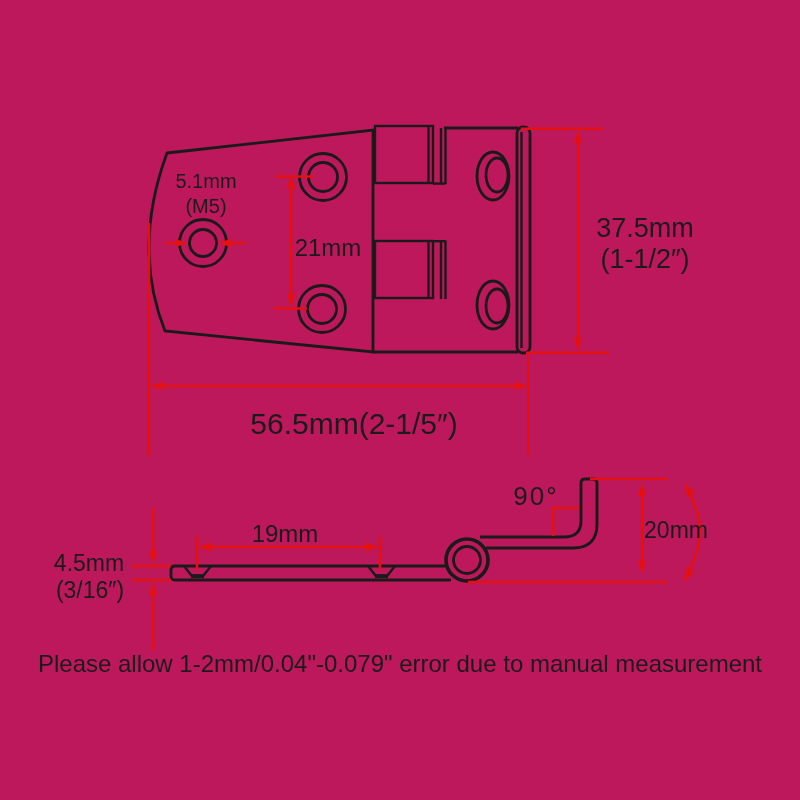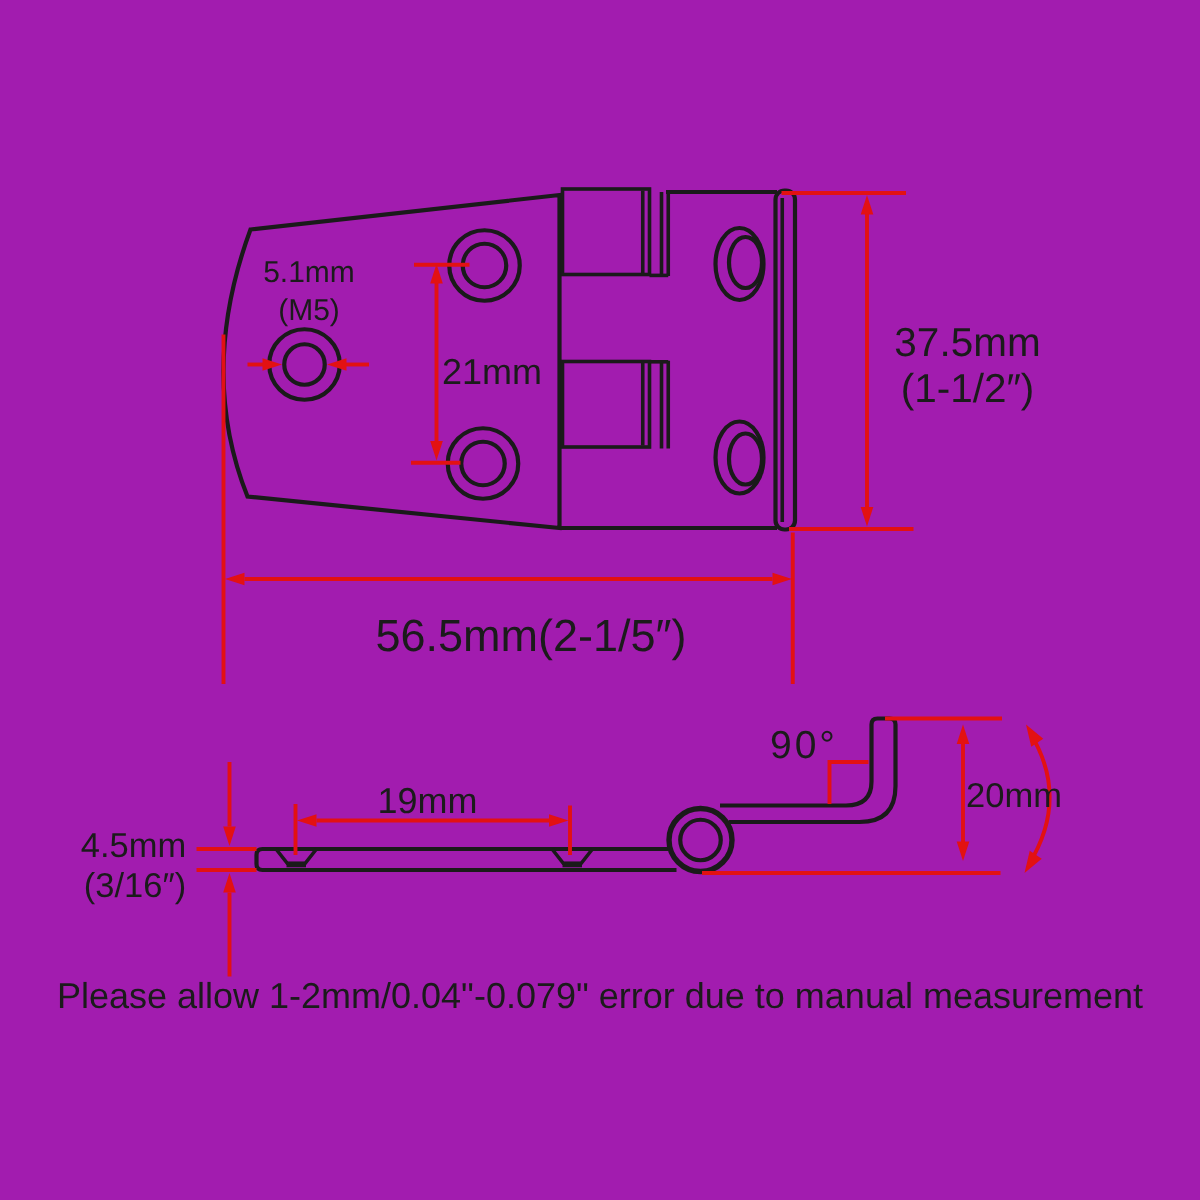--- a/index.html
+++ b/index.html
@@ -1,16 +1,16 @@
 <!DOCTYPE html>
 <html><head>
 <meta charset="utf-8">
 <style>
   html,body{margin:0;padding:0;background:#ffffff;}
-  .stage{width:800px;height:800px;background:#a21caf;position:relative;overflow:hidden;}
+  .stage{width:800px;height:800px;background:#be185d;position:relative;overflow:hidden;}
   svg{display:block;}
   .bl{stroke:#1a1a1a;stroke-width:2.8;fill:none;}
   .bl-thin{stroke:#1a1a1a;stroke-width:2.4;fill:none;}
   .bl-thick{stroke:#1a1a1a;stroke-width:3.6;fill:none;}
   .rd{stroke:#e31112;stroke-width:2.6;fill:none;}
   .rd-fill{fill:#e31112;stroke:none;}
   .lbl{font-family:"Liberation Sans","DejaVu Sans",sans-serif;fill:#1b1b1b;}
 </style>
 </head>
 <body>

